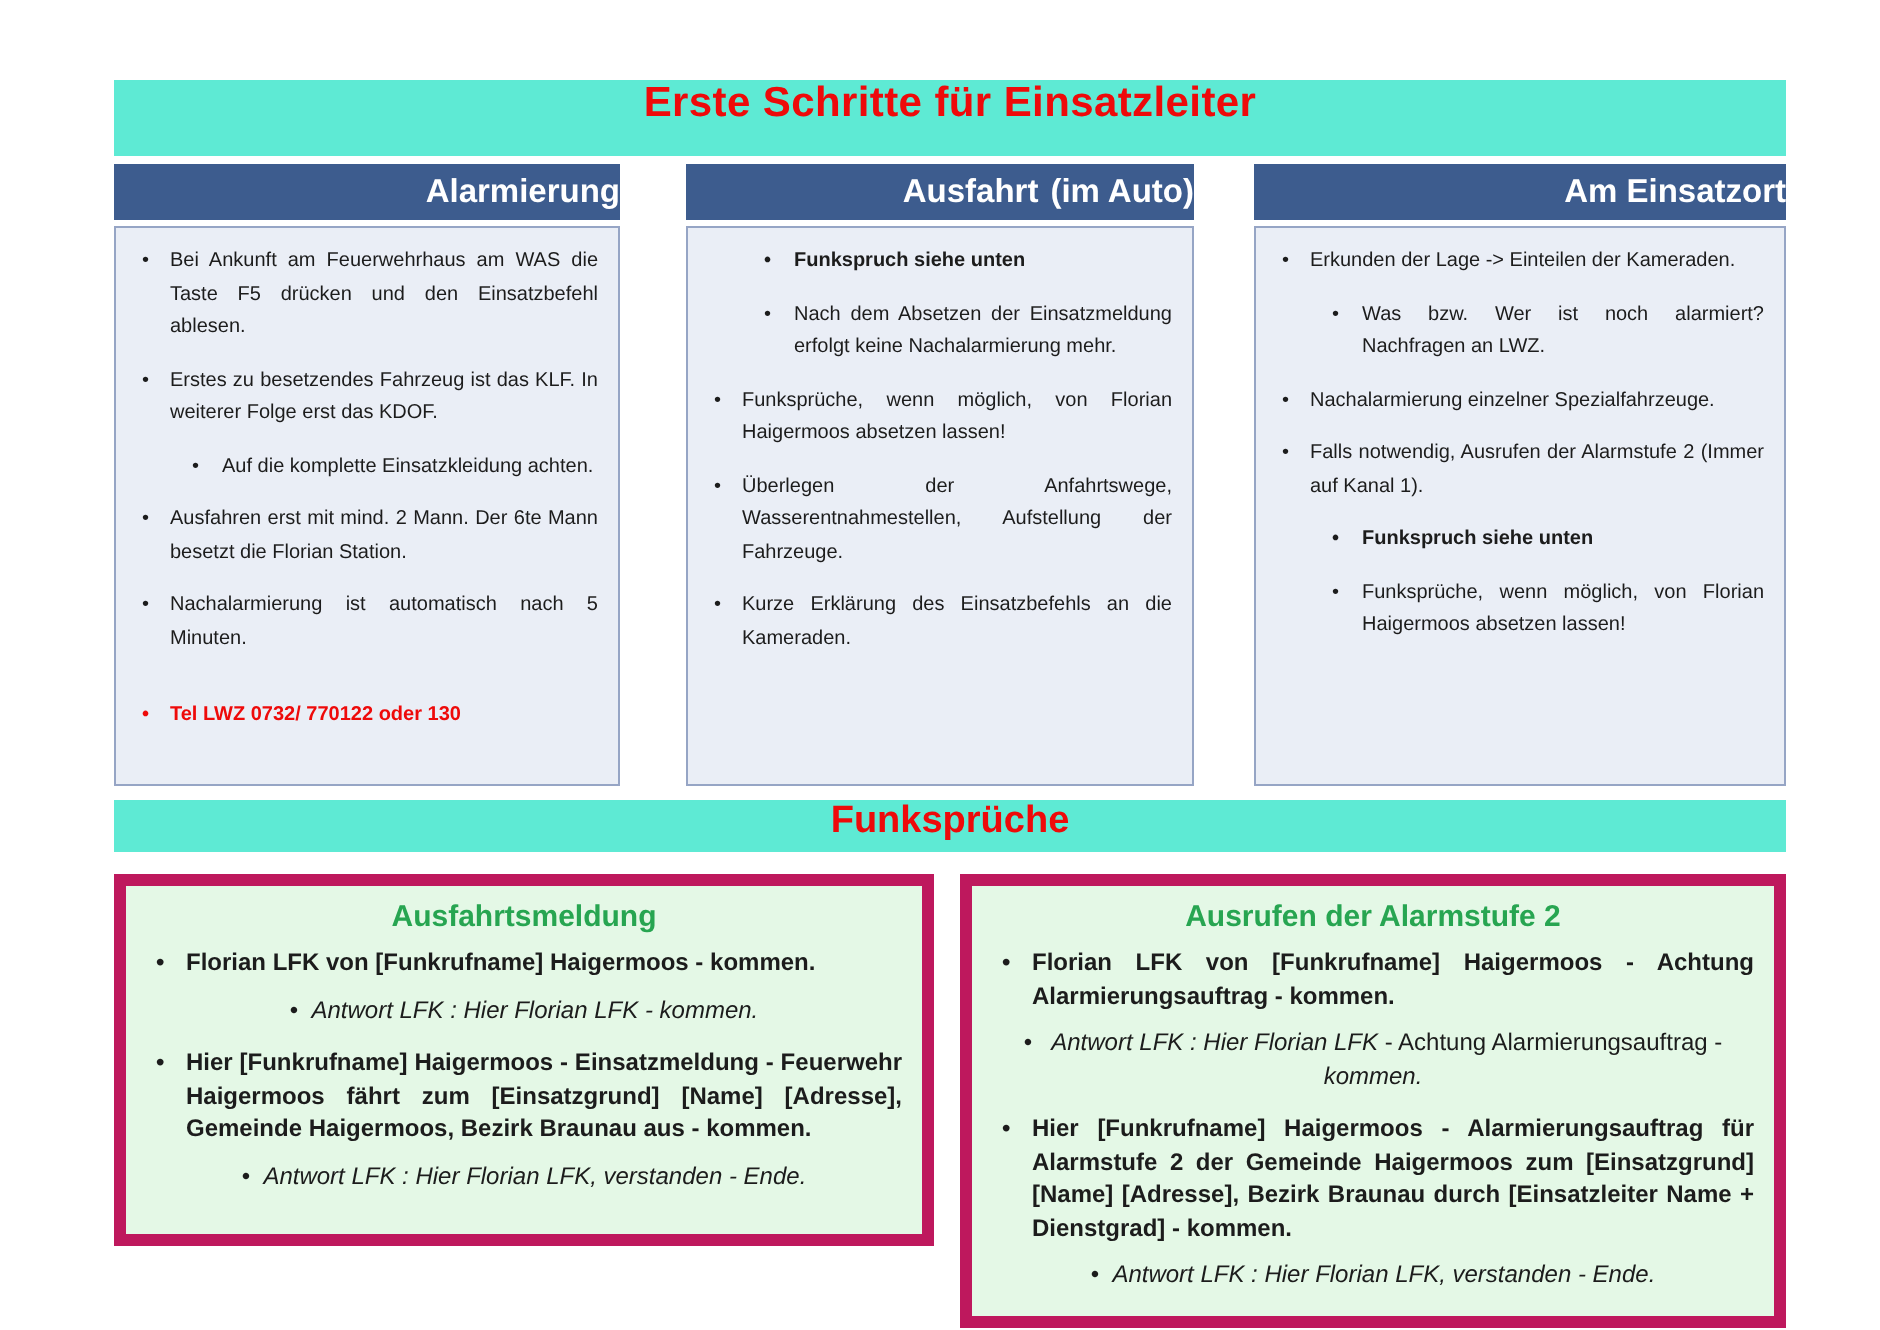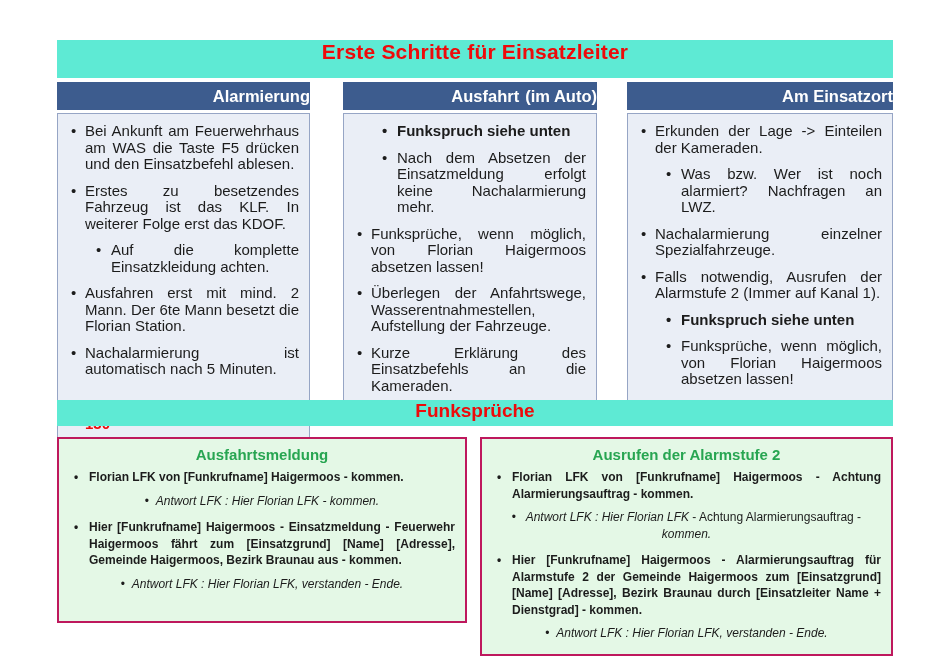--- a/index.html
+++ b/index.html
@@ -14,29 +14,29 @@
   .col-header{position:absolute;top:82px;height:28px;background:#3d5c8e;color:#ffffff;
     display:flex;align-items:center;justify-content:flex-end;font-size:16.5px;font-weight:bold;}
   .col-header .suffix{font-weight:bold;margin-left:6px;}
   .col-box{position:absolute;top:113px;min-height:280px;background:#eaeef6;border:1px solid #96a5c5;box-sizing:border-box;}
 
   #col1-h,#col1-b{left:57px;width:253px;}
   #col2-h,#col2-b{left:343px;width:254px;}
   #col3-h,#col3-b{left:627px;width:266px;}
 
   .col-box ul{margin:0;padding:9px 10px 6px 10px;list-style:none;}
-  .col-box li{position:relative;font-size:15px;line-height:16.5px;text-align:justify;margin-bottom:10px;}
+  .col-box li{position:relative;font-size:10px;line-height:16.5px;text-align:justify;margin-bottom:10px;}
   .col-box li.l1{padding-left:17px;}
   .col-box li.l1::before{content:"\2022";position:absolute;left:3px;}
   .col-box li.l2{padding-left:17px;margin-left:26px;}
   .col-box li.l2::before{content:"\2022";position:absolute;left:2px;}
   .col-box li.bold{font-weight:bold;}
   .col-box li.red{color:#ee0a0a;font-weight:bold;margin-top:22px;}
 
-  .fbox{position:absolute;top:437px;min-height:186px;background:#e4f8e6;border:2px solid #be185d;box-sizing:border-box;padding:4px 10px 2px 10px;}
+  .fbox{position:absolute;top:437px;min-height:186px;background:#e4f8e6;border:6px solid #be185d;box-sizing:border-box;padding:4px 10px 2px 10px;}
   #fbox1{left:57px;width:410px;}
   #fbox2{left:480px;width:413px;}
   .fbox h3{margin:3px 0 6px 0;text-align:center;color:#27a551;font-size:15px;font-weight:bold;}
   .fbox ul{margin:0;padding:0;list-style:none;}
   .fbox li{font-size:12px;line-height:16.5px;margin-bottom:6px;}
   .fbox li.fb{position:relative;padding-left:20px;font-weight:bold;text-align:justify;}
   .fbox li.fb::before{content:"\2022";position:absolute;left:5px;}
   .fbox li.fans{font-style:italic;text-align:center;margin:7px 0 10px 0;}
   .fbox li.fans::before{content:"\2022\00a0\00a0";font-style:normal;}
   .fbox .up{font-style:normal;}

